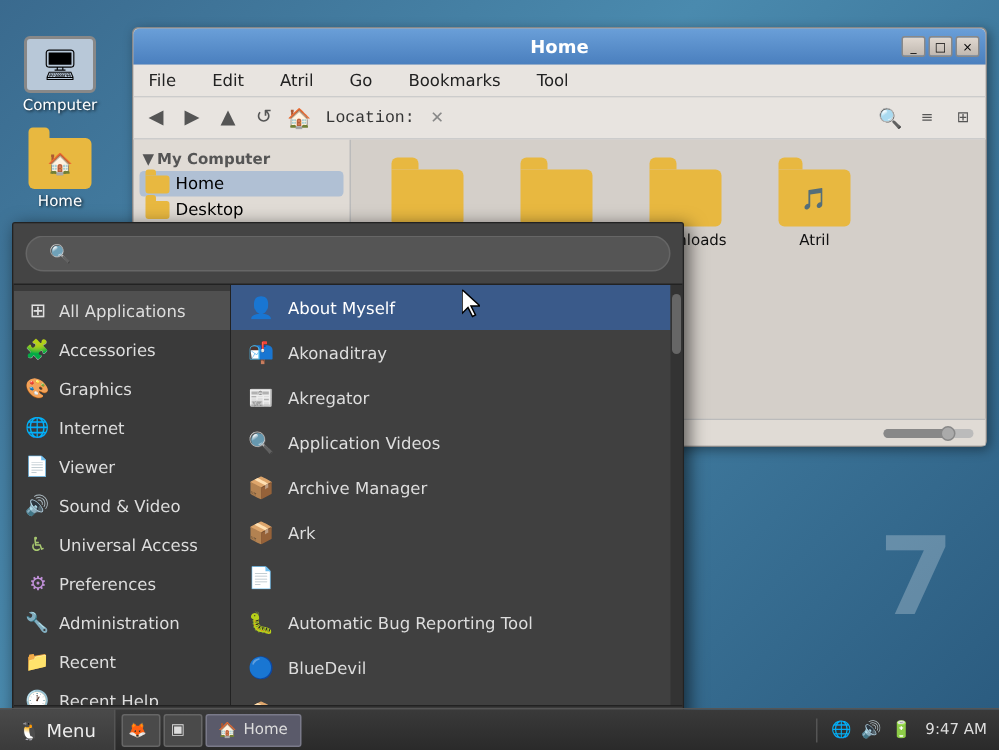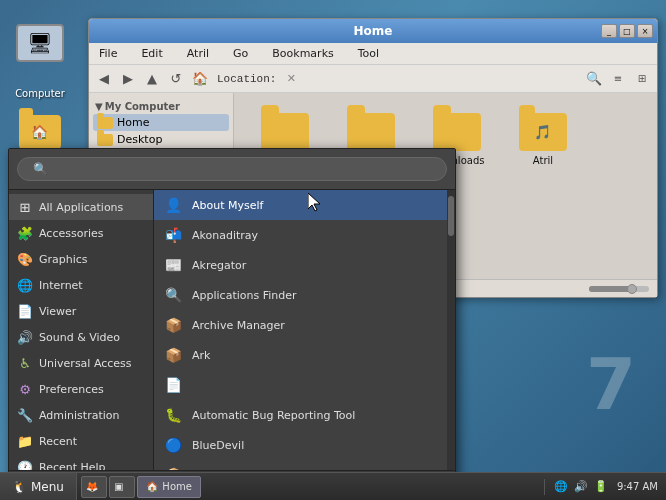--- a/index.html
+++ b/index.html
@@ -298,21 +298,20 @@
       width: 64px;
       cursor: pointer;
       padding: 4px;
       border-radius: 4px;
     }
     .desktop-icon-label {
       font-size: 10px;
       color: white;
       text-align: left;
       text-shadow: 1px 1px 2px rgba(0,0,0,0.8);
-      margin-top: 23px;
     }
 
     
     .app-menu {
       position: absolute;
       top: 148px;
       left: 8px;
       width: 448px;
       background: #3a3a3a;
       border: 1px solid #222;
@@ -722,21 +721,21 @@
         <div class="app-item">
           <span class="app-icon">📬</span>
           <span>Akonaditray</span>
         </div>
         <div class="app-item">
           <span class="app-icon">📰</span>
           <span>Akregator</span>
         </div>
         <div class="app-item">
           <span class="app-icon">🔍</span>
-          <span>Applications Finder</span>
+          <span>Application Videos</span>
         </div>
         <div class="app-item">
           <span class="app-icon">📦</span>
           <span>Archive Manager</span>
         </div>
         <div class="app-item">
           <span class="app-icon">📦</span>
           <span>Ark</span>
         </div>
         <div class="app-item">

